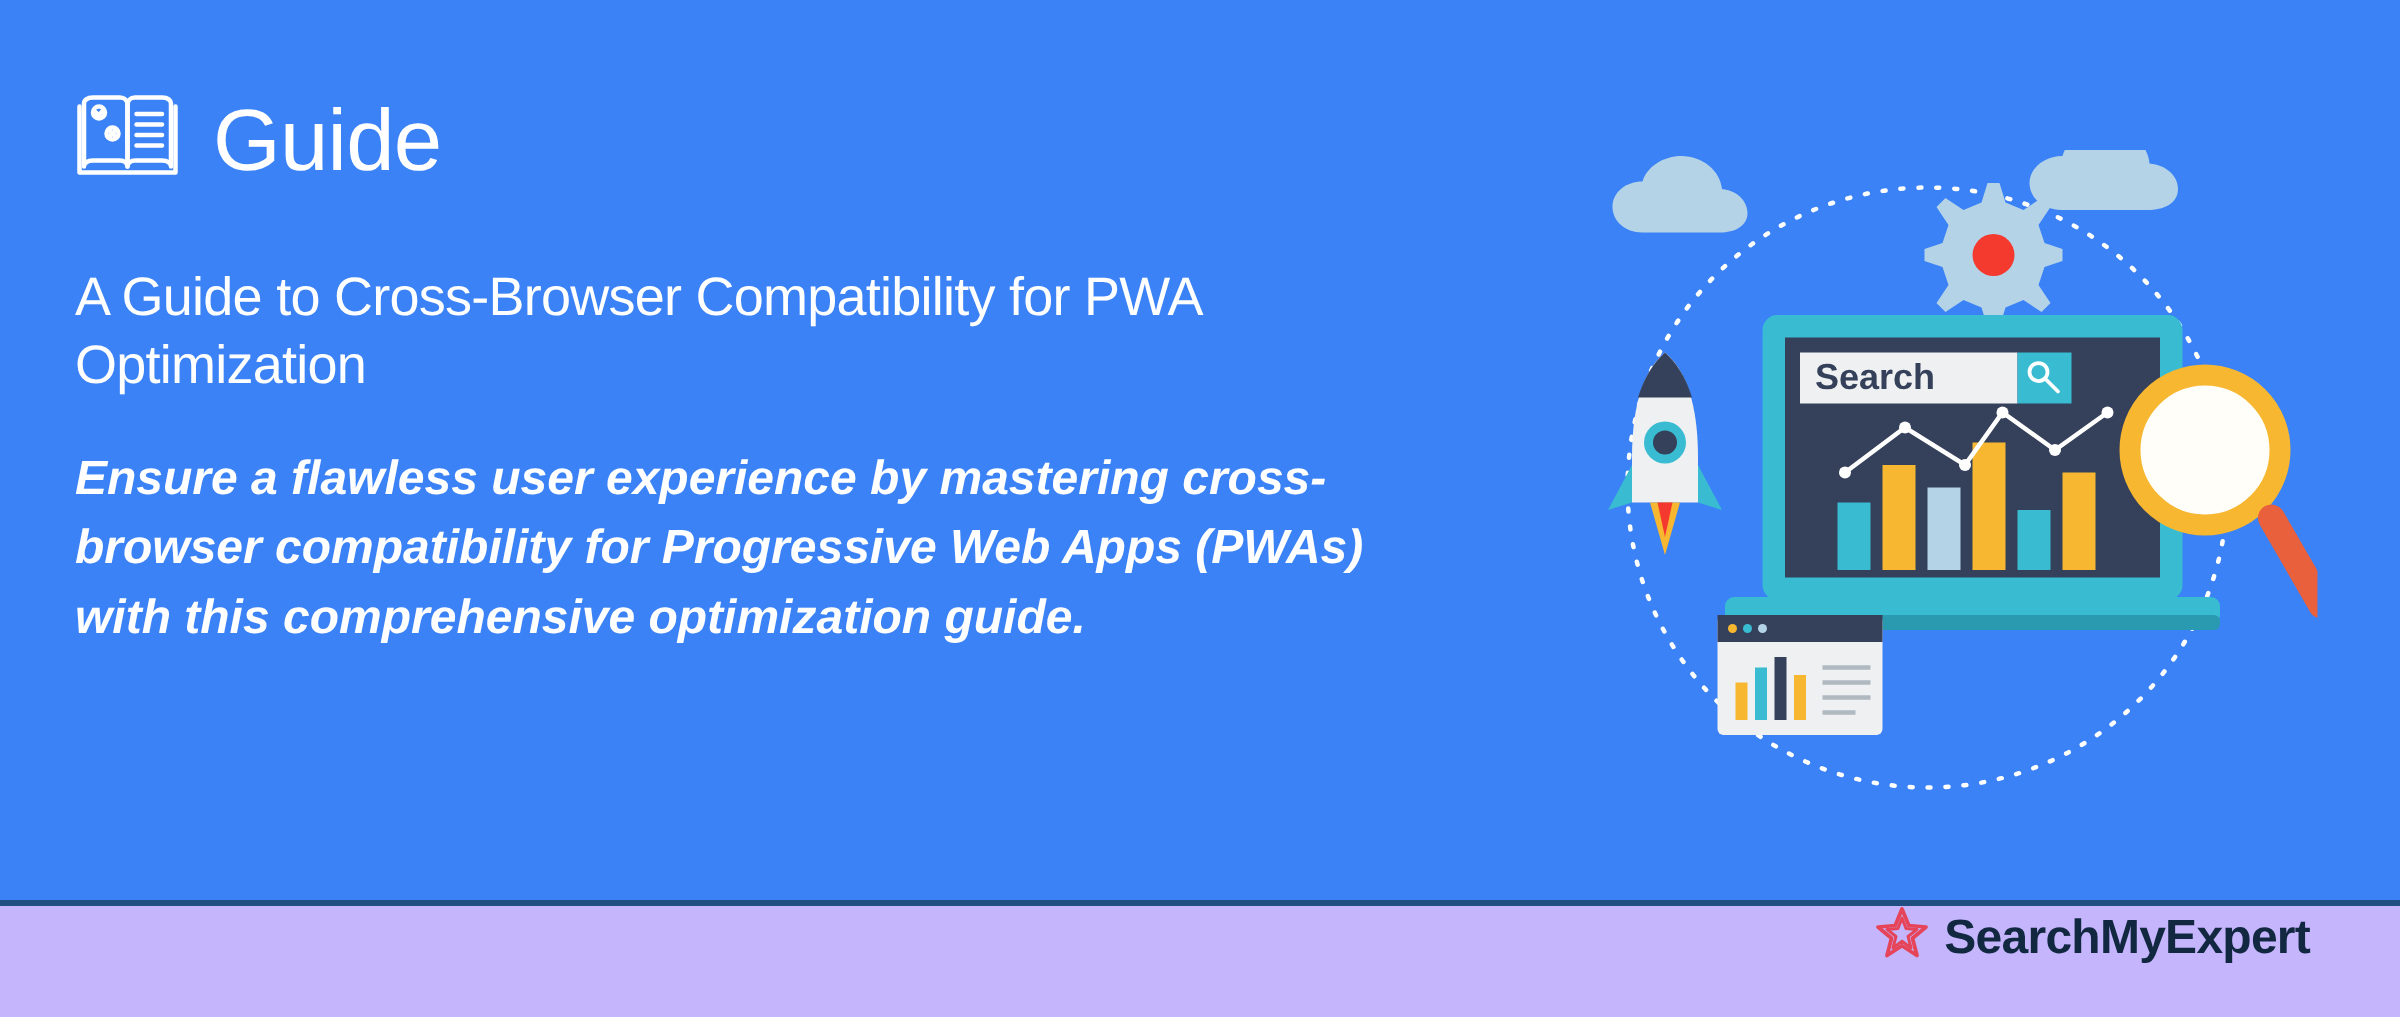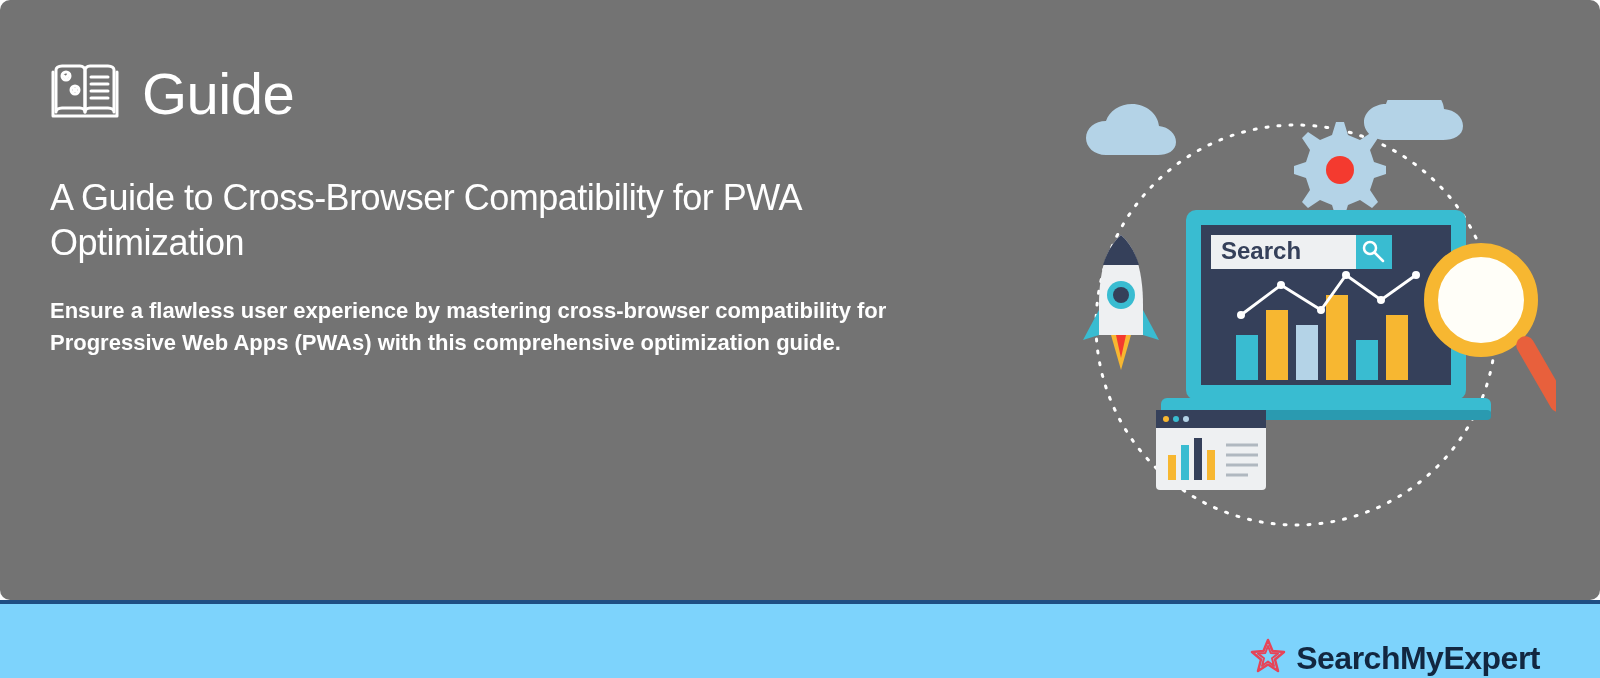--- a/index.html
+++ b/index.html
@@ -6,26 +6,25 @@
   body {
     width: 1600px;
     height: 678px;
     font-family: -apple-system, BlinkMacSystemFont, 'Segoe UI', Helvetica, Arial, sans-serif;
     overflow: hidden;
     background: #fff;
   }
   .banner {
     width: 100%;
     height: 600px;
-    background: #737373;
+    background: #3b82f6;
     position: relative;
     padding: 60px 50px 40px 50px;
     display: flex;
     justify-content: space-between;
-    border-radius: 10px;
   }
   .text-col {
     flex: 0 0 880px;
     color: #fff;
     display: flex;
     flex-direction: column;
   }
   .category {
     display: flex;
     align-items: center;
@@ -38,38 +37,39 @@
     letter-spacing: -0.5px;
   }
   .title {
     font-size: 36px;
     font-weight: 500;
     line-height: 1.25;
     letter-spacing: -0.5px;
     margin-bottom: 30px;
   }
   .subtitle {
-    font-size: 22px;
+    font-size: 32px;
     font-weight: 700;
     line-height: 1.45;
+    font-style: italic;
   }
   .illustration {
     position: absolute;
-    right: 44px;
+    right: 55px;
     top: 100px;
     width: 520px;
     height: 400px;
   }
   .footer {
     width: 100%;
     height: 78px;
-    background: #7dd3fc;
+    background: #c4b5fd;
     border-top: 4px solid #1f4e82;
     display: flex;
-    align-items: flex-end;
+    align-items: flex-start;
     justify-content: flex-end;
     padding-right: 60px;
     padding-left: 40px;
   }
   .brand {
     display: flex;
     align-items: center;
     gap: 10px;
   }
   .brand-text {

